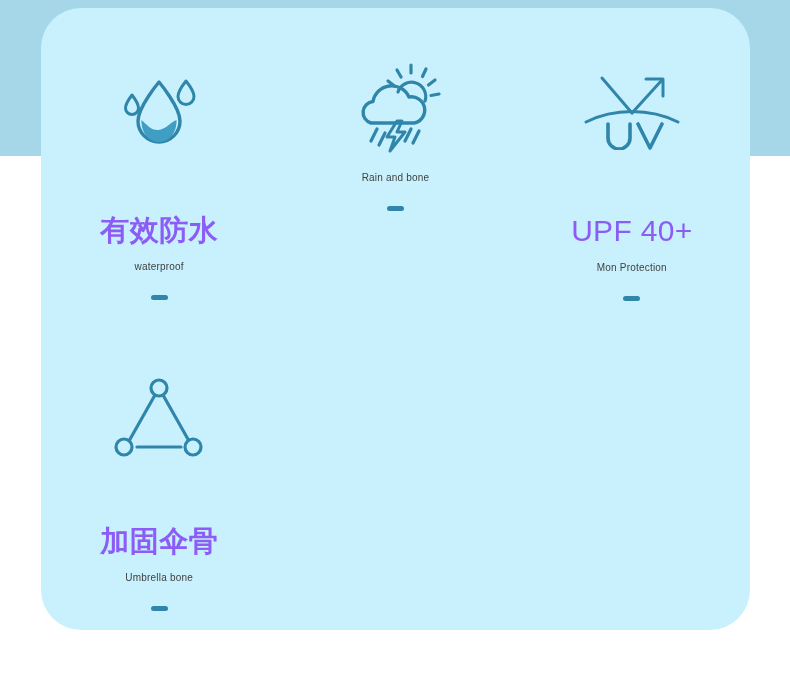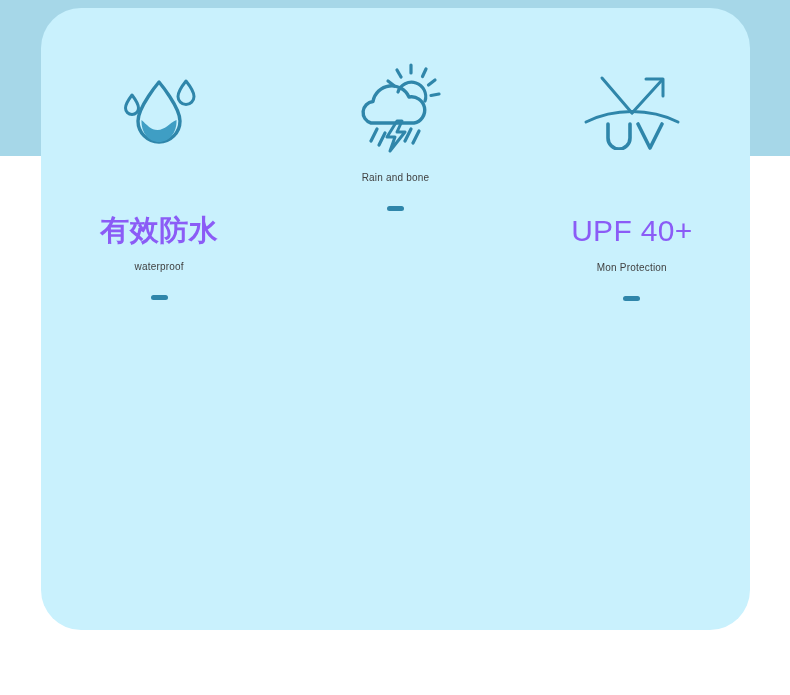--- a/index.html
+++ b/index.html
@@ -164,15 +164,30 @@
           <path d="M28 58 V72 a11 11 0 0 0 22 0 V58" stroke-width="3.6"></path>
           <path d="M58 58 L70 82 L82 58" stroke-width="3.6"></path>
         </svg>
       </div>
       <div class="feature-title latin">UPF 40+</div>
       <div class="feature-subtitle">Mon Protection</div>
       <div class="feature-dash"></div>
     </div>
 
 
+    <div class="feature-cell">
+      <div class="feature-icon">
+        <svg width="96" height="84" viewBox="0 0 96 84" fill="none" stroke="#2f86aa" stroke-width="3.2" stroke-linecap="round">
+          <path d="M44 18 L18 64"></path>
+          <path d="M52 18 L78 64"></path>
+          <path d="M26 70 H70"></path>
+          <circle cx="48" cy="11" r="8" fill="#c9f1fd"></circle>
+          <circle cx="13" cy="70" r="8" fill="#c9f1fd"></circle>
+          <circle cx="82" cy="70" r="8" fill="#c9f1fd"></circle>
+        </svg>
+      </div>
+      <div class="feature-title">加固伞骨</div>
+      <div class="feature-subtitle">Umbrella bone</div>
+      <div class="feature-dash"></div>
+    </div>
 
   </div>
 </div>
 
 </body></html>

